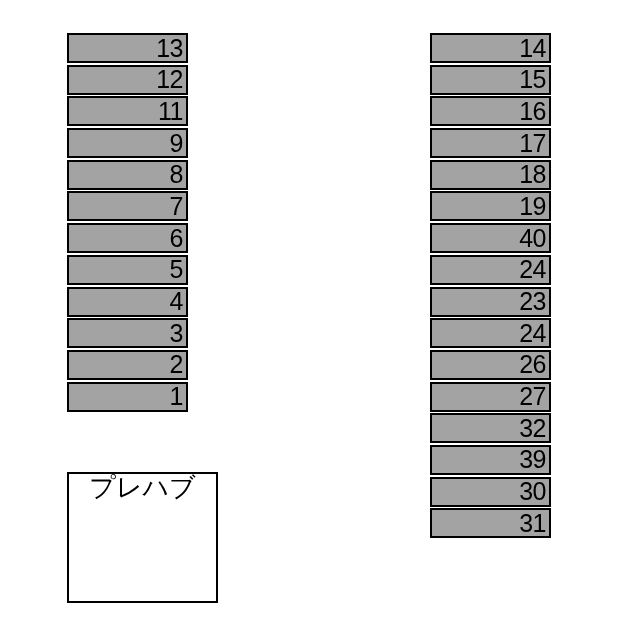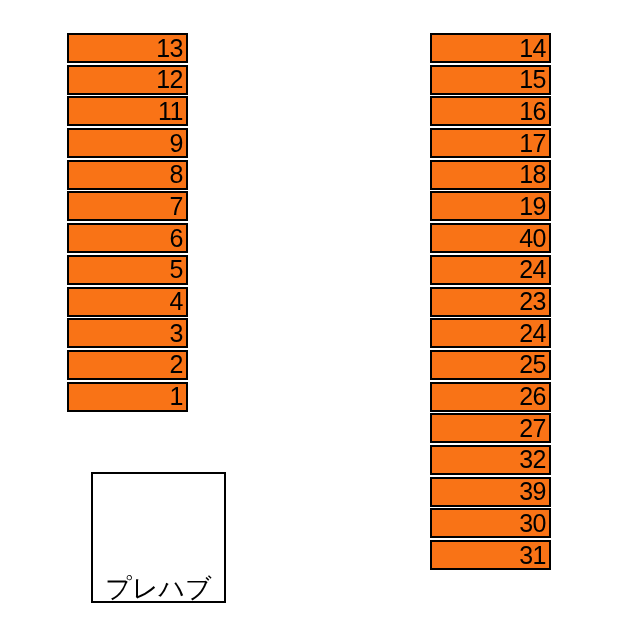--- a/index.html
+++ b/index.html
@@ -22,44 +22,43 @@
     flex-direction: column;
     gap: 1.7px;
     width: 121px;
   }
   .column.left  { left: 67px;  top: 33px; }
   .column.right { left: 430px; top: 33px; }
   .cell {
     box-sizing: border-box;
     height: 30px;
     border: 2px solid var(--line, #000000);
-    background: #f97316;
+    background: #a3a3a3;
     display: flex;
     align-items: center;
     justify-content: flex-end;
     padding-right: 3px;
   }
   .cell span {
     font-size: 25px;
     line-height: 1;
     letter-spacing: -0.5px;
   }
   .prefab {
     position: absolute;
     left: 67px;
     top: 472px;
-    width: 135px;
+    width: 151px;
     height: 131px;
     box-sizing: border-box;
     border: 2px solid var(--line, #000000);
     background: #ffffff;
     display: flex;
-    align-items: flex-end;
+    align-items: flex-start;
     justify-content: center;
-    margin-left: 24px;
   }
   .prefab span {
     font-size: 26px;
     line-height: 1;
   }
 </style>
 </head>
 <body>
 
 <div class="canvas">
@@ -126,23 +125,20 @@
       <div class="cell">
         <span>24</span>
       </div>
       <div class="cell">
         <span>23</span>
       </div>
       <div class="cell">
         <span>24</span>
       </div>
       <div class="cell">
-        <span>25</span>
-      </div>
-      <div class="cell">
         <span>26</span>
       </div>
       <div class="cell">
         <span>27</span>
       </div>
       <div class="cell">
         <span>32</span>
       </div>
       <div class="cell">
         <span>39</span>

